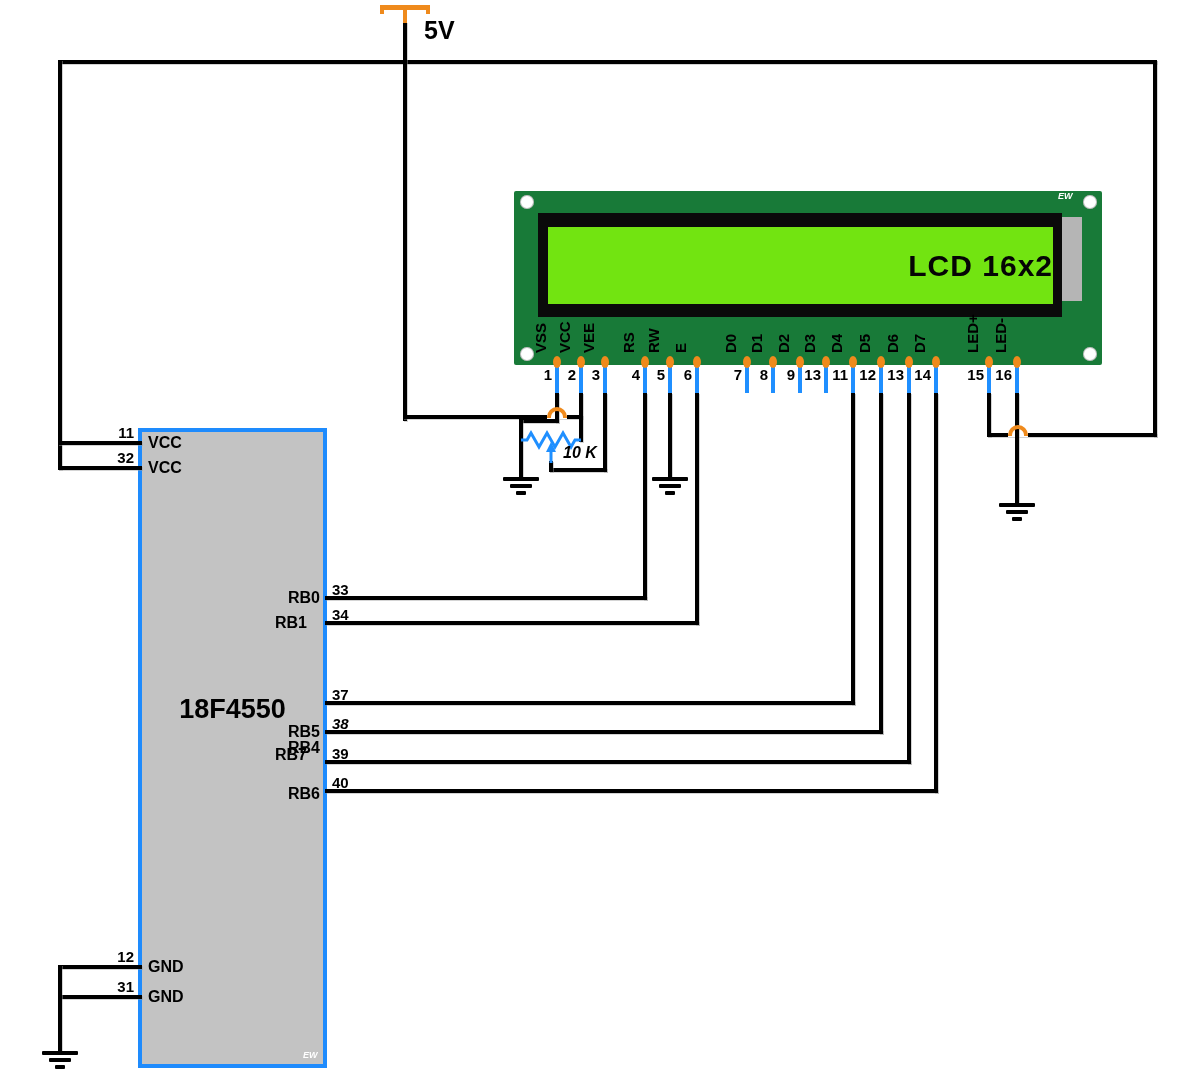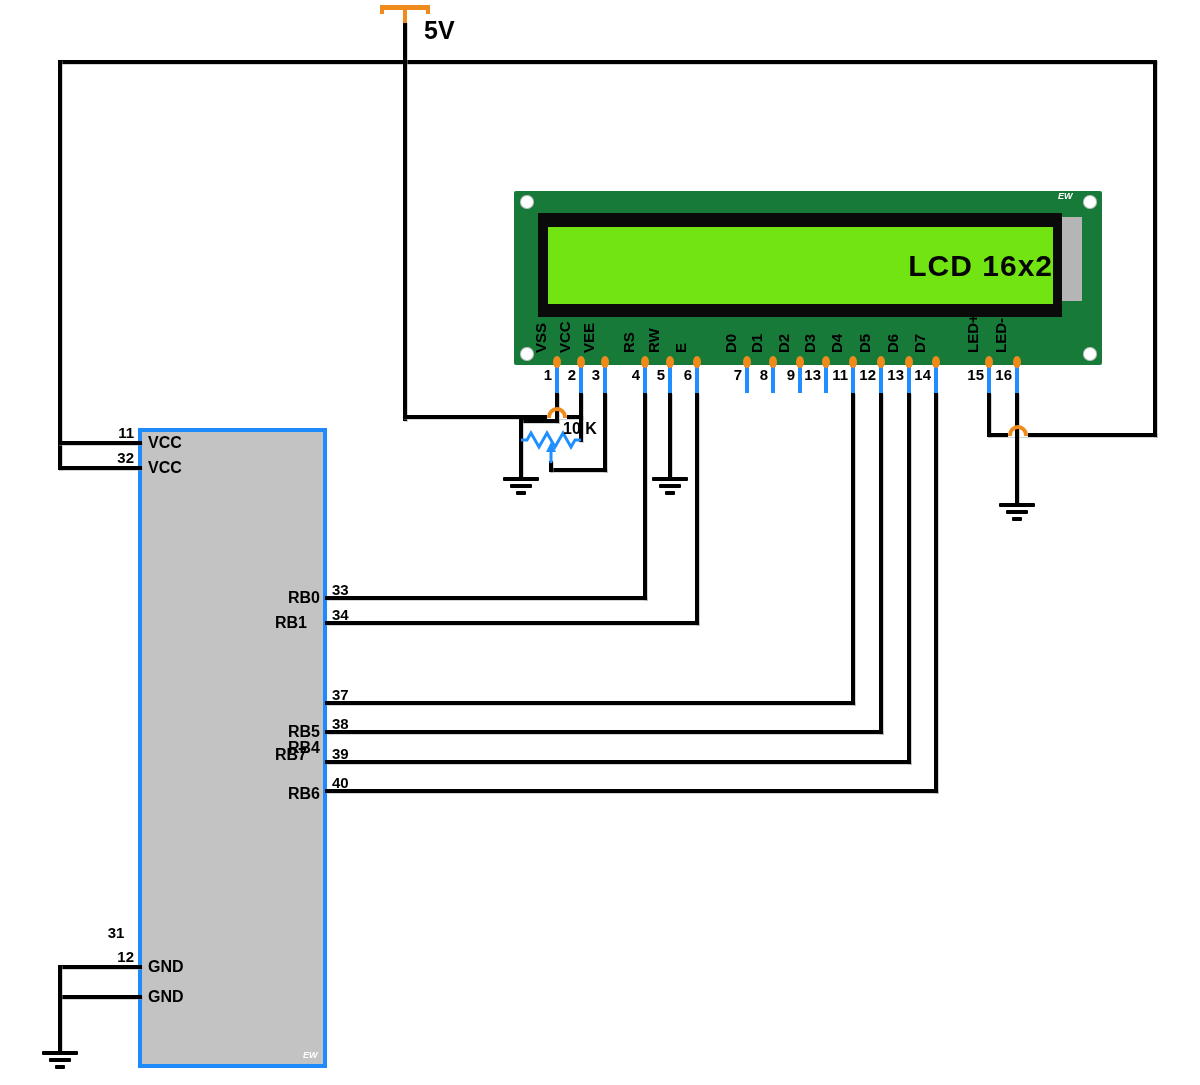--- a/index.html
+++ b/index.html
@@ -53,43 +53,44 @@
   #brand .main{font-size:27px;}
   #brand .suffix{font-size:14px;}
 </style>
 </head>
 <body>
 
 <div id="canvas">
 
   <div id="mcu"></div>
   <div id="mcu-title">
+    <div>18F4550</div>
   </div>
 
   <div class="mcu-pin-name" style="left:148px;top:434px;">VCC</div>
   <div class="mcu-pin-name" style="left:148px;top:459px;">VCC</div>
   <div class="mcu-pin-name" style="left:148px;top:958px;">GND</div>
   <div class="mcu-pin-name" style="left:148px;top:988px;">GND</div>
 
   <div class="mcu-pin-num left" style="left:98px;top:424px;">11</div>
   <div class="mcu-pin-num left" style="left:98px;top:449px;">32</div>
   <div class="mcu-pin-num left" style="left:98px;top:948px;">12</div>
-  <div class="mcu-pin-num left" style="left:98px;top:924px;text-align:center;">31</div>
+  <div class="mcu-pin-num left" style="left:98px;top:978px;">31</div>
 
   <div class="mcu-pin-name" style="left:262px;top:589px;width:58px;text-align:right;">RB0</div>
   <div class="mcu-pin-name" style="left:262px;top:614px;width:58px;text-align:center;">RB1</div>
   <div class="mcu-pin-name" style="left:262px;top:694px;width:58px;text-align:right;margin-top:45px;">RB4</div>
   <div class="mcu-pin-name" style="left:262px;top:723px;width:58px;text-align:right;">RB5</div>
   <div class="mcu-pin-name" style="left:262px;top:753px;width:58px;text-align:right;margin-top:32px;">RB6</div>
   <div class="mcu-pin-name" style="left:262px;top:746px;width:58px;text-align:center;">RB7</div>
 
   <div class="mcu-pin-num" style="left:332px;top:581px;">33</div>
   <div class="mcu-pin-num" style="left:332px;top:606px;">34</div>
   <div class="mcu-pin-num" style="left:332px;top:686px;">37</div>
-  <div class="mcu-pin-num" style="left:332px;top:715px;">38</div>
+  <div class="mcu-pin-num" style="left:332px;top:715px;font-style:italic;">38</div>
   <div class="mcu-pin-num" style="left:332px;top:745px;">39</div>
   <div class="mcu-pin-num" style="left:332px;top:774px;">40</div>
   <div class="ew" style="left:303px;top:1050px;">EW</div>
 
   <div id="lcd-board"></div>
   <div class="hole" style="left:520px;top:195px;"></div>
   <div class="hole" style="left:1083px;top:195px;"></div>
   <div class="hole" style="left:520px;top:347px;"></div>
   <div class="hole" style="left:1083px;top:347px;"></div>
   <div class="ew" style="left:1058px;top:191px;">EW</div>
@@ -268,16 +269,16 @@
   <div class="vbar" style="left:380px;top:5px;width:4px;height:9px;"></div>
   <div class="vbar" style="left:426px;top:5px;width:4px;height:9px;"></div>
   <div class="vbar" style="left:403px;top:8px;width:4px;height:15px;"></div>
   <div class="lbl" style="left:424px;top:16px;font-size:25px;">5V</div>
 
   <svg class="abs" style="left:500px;top:425px;" width="120" height="55">
     <polyline points="21,15 27,15 31,8 39,22 47,8 55,22 63,8 71,22 75,15 81,15" fill="none" stroke="#1f8fff" stroke-width="3"></polyline>
     <line x1="51" y1="38" x2="51" y2="24" stroke="#1f8fff" stroke-width="3"></line>
     <polygon points="51,17 46,27 56,27" fill="#1f8fff"></polygon>
   </svg>
-  <div class="lbl" style="left:563px;top:420px;font-size:16px;">10 K</div>
+  <div class="lbl" style="left:563px;top:444px;font-size:16px;font-style:italic;">10 K</div>
 
 
 </div>
 
 </body></html>

